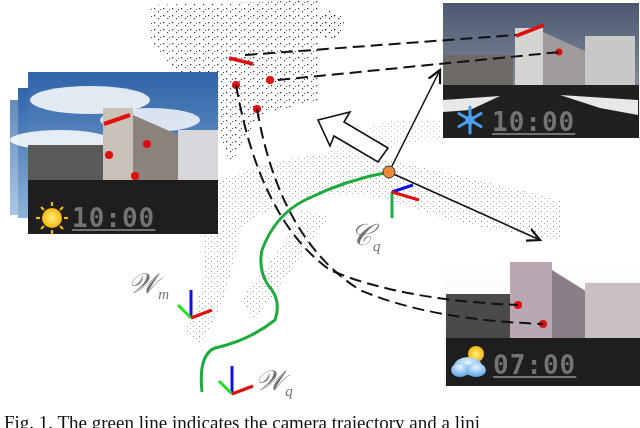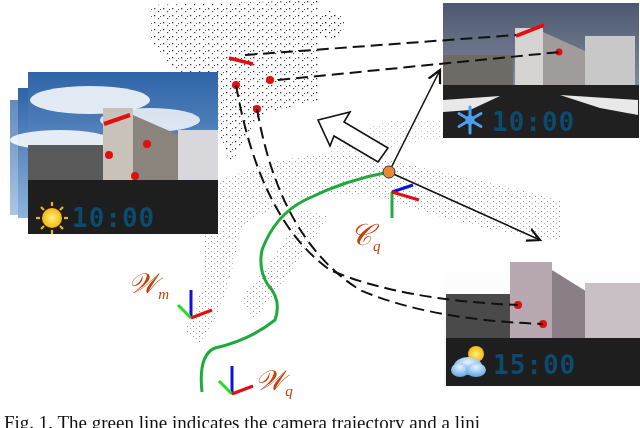--- a/index.html
+++ b/index.html
@@ -1,21 +1,21 @@
 <!DOCTYPE html>
 <html><head>
 <meta charset="utf-8">
 <style>
   html, body { margin:0; padding:0; background:#ffffff; }
   body { width:640px; height:428px; position:relative; overflow:hidden; font-family:"Liberation Serif", serif; }
   #figure { position:absolute; left:0; top:0; width:640px; height:428px; }
   .caption { position:absolute; left:4px; top:412px; width:640px; font-family:"Liberation Serif", serif; font-size:19px; color:#111; white-space:nowrap; }
-  .lbl { position:absolute; font-family:"Liberation Serif", serif; font-style:italic; color:#c2410c; }
+  .lbl { position:absolute; font-family:"Liberation Serif", serif; font-style:italic; color:#737373; }
   .lbl .sub { font-size:15px; position:relative; top:6px; left:1px; }
-  .clock { position:absolute; font-family:"DejaVu Sans Mono", monospace; color:#0c4a6e; font-weight:bold; letter-spacing:1px; }
+  .clock { position:absolute; font-family:"DejaVu Sans Mono", monospace; color:#737373; font-weight:bold; letter-spacing:1px;text-decoration:underline; }
 </style>
 </head>
 <body>
 
 <div id="figure">
 <svg width="640" height="428" viewBox="0 0 640 428" xmlns="http://www.w3.org/2000/svg">
   <defs>
     <linearGradient id="skyA" x1="0" y1="0" x2="0" y2="1">
       <stop offset="0" stop-color="#2f64a8"></stop>
           <stop offset="1" stop-color="#8fb3da"></stop>
@@ -170,21 +170,21 @@
   <g stroke-width="3">
     <line x1="232" y1="394" x2="232" y2="366" stroke="#1010e0"></line>
     <line x1="232" y1="394" x2="219" y2="381" stroke="#22dd22"></line>
     <line x1="232" y1="394" x2="253" y2="386" stroke="#e01010"></line>
   </g>
 </svg>
 </div>
 
 <div class="clock" style="left:72px;top:203px;font-size:26px;">10:00</div>
 <div class="clock" style="left:492px;top:107px;font-size:26px;">10:00</div>
-<div class="clock" style="left:493px;top:350px;font-size:26px;">15:00</div>
+<div class="clock" style="left:493px;top:350px;font-size:26px;">07:00</div>
 
 <div class="lbl" style="left:350px;top:218px;font-size:30px;">
   <span>𝒞</span><span class="sub">q</span>
 </div>
 <div class="lbl" style="left:128px;top:268px;font-size:28px;font-style:italic;">
   <span>𝒲</span><span class="sub">m</span>
 </div>
 <div class="lbl" style="left:255px;top:365px;font-size:28px;">
   <span>𝒲</span><span class="sub">q</span>
 </div>

